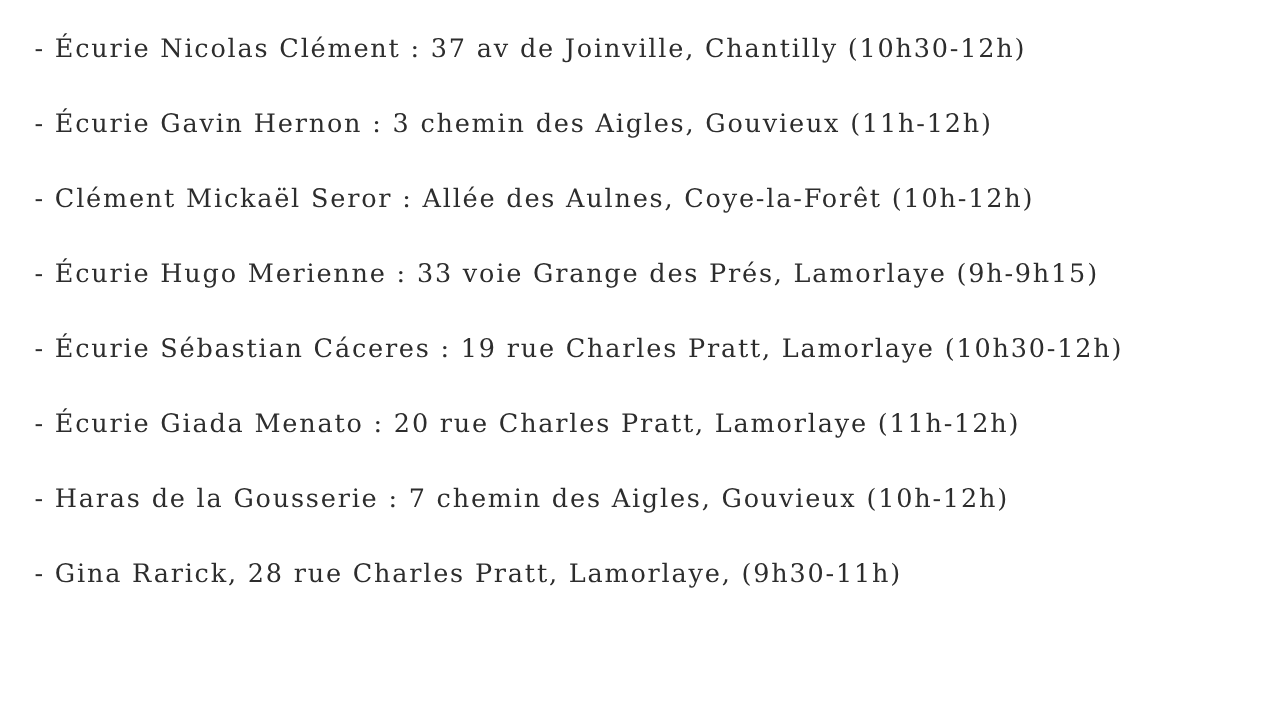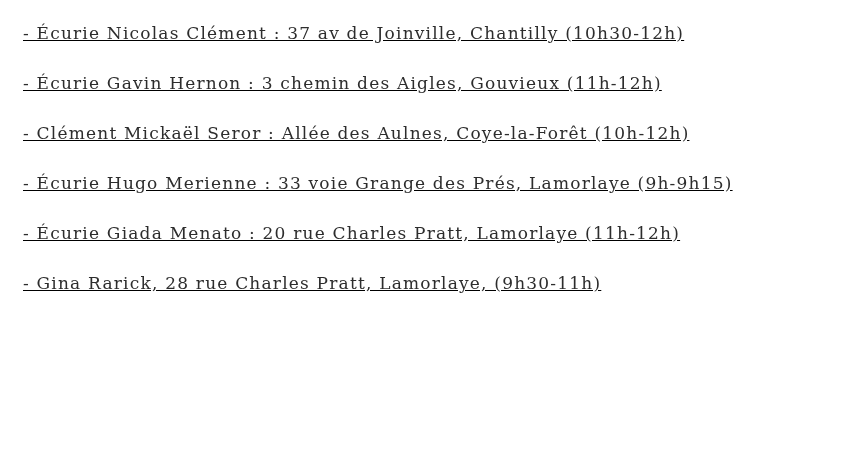--- a/index.html
+++ b/index.html
@@ -10,35 +10,36 @@
   body {
     width: 850px;
     height: 472px;
     overflow: hidden;
     font-family: "DejaVu Serif", "Liberation Serif", serif;
   }
   .stable-list {
     box-sizing: border-box;
     width: 850px;
     padding: 20px 16px 0 23px;
-    text-decoration: underline;
   }
   .stable-list p {
     margin: 0 0 24px 0;
     font-size: 17px;
     line-height: 26px;
     letter-spacing: 1.2px;
     color: #2d2d2d;
     font-weight: 400;
     text-rendering: optimizeLegibility;
   }
 </style>
 </head>
 <body>
 
 <div class="stable-list">
   <p>- Écurie Nicolas Clément : 37 av de Joinville, Chantilly (10h30-12h)</p>
   <p>- Écurie Gavin Hernon : 3 chemin des Aigles, Gouvieux (11h-12h)</p>
   <p>- Clément Mickaël Seror : Allée des Aulnes, Coye-la-Forêt (10h-12h)</p>
   <p>- Écurie Hugo Merienne : 33 voie Grange des Prés, Lamorlaye (9h-9h15)</p>
+  <p>- Écurie Sébastian Cáceres : 19 rue Charles Pratt, Lamorlaye (10h30-12h)</p>
   <p>- Écurie Giada Menato : 20 rue Charles Pratt, Lamorlaye (11h-12h)</p>
+  <p>- Haras de la Gousserie : 7 chemin des Aigles, Gouvieux (10h-12h)</p>
   <p>- Gina Rarick, 28 rue Charles Pratt, Lamorlaye, (9h30-11h)</p>
 </div>
 
 </body></html>

